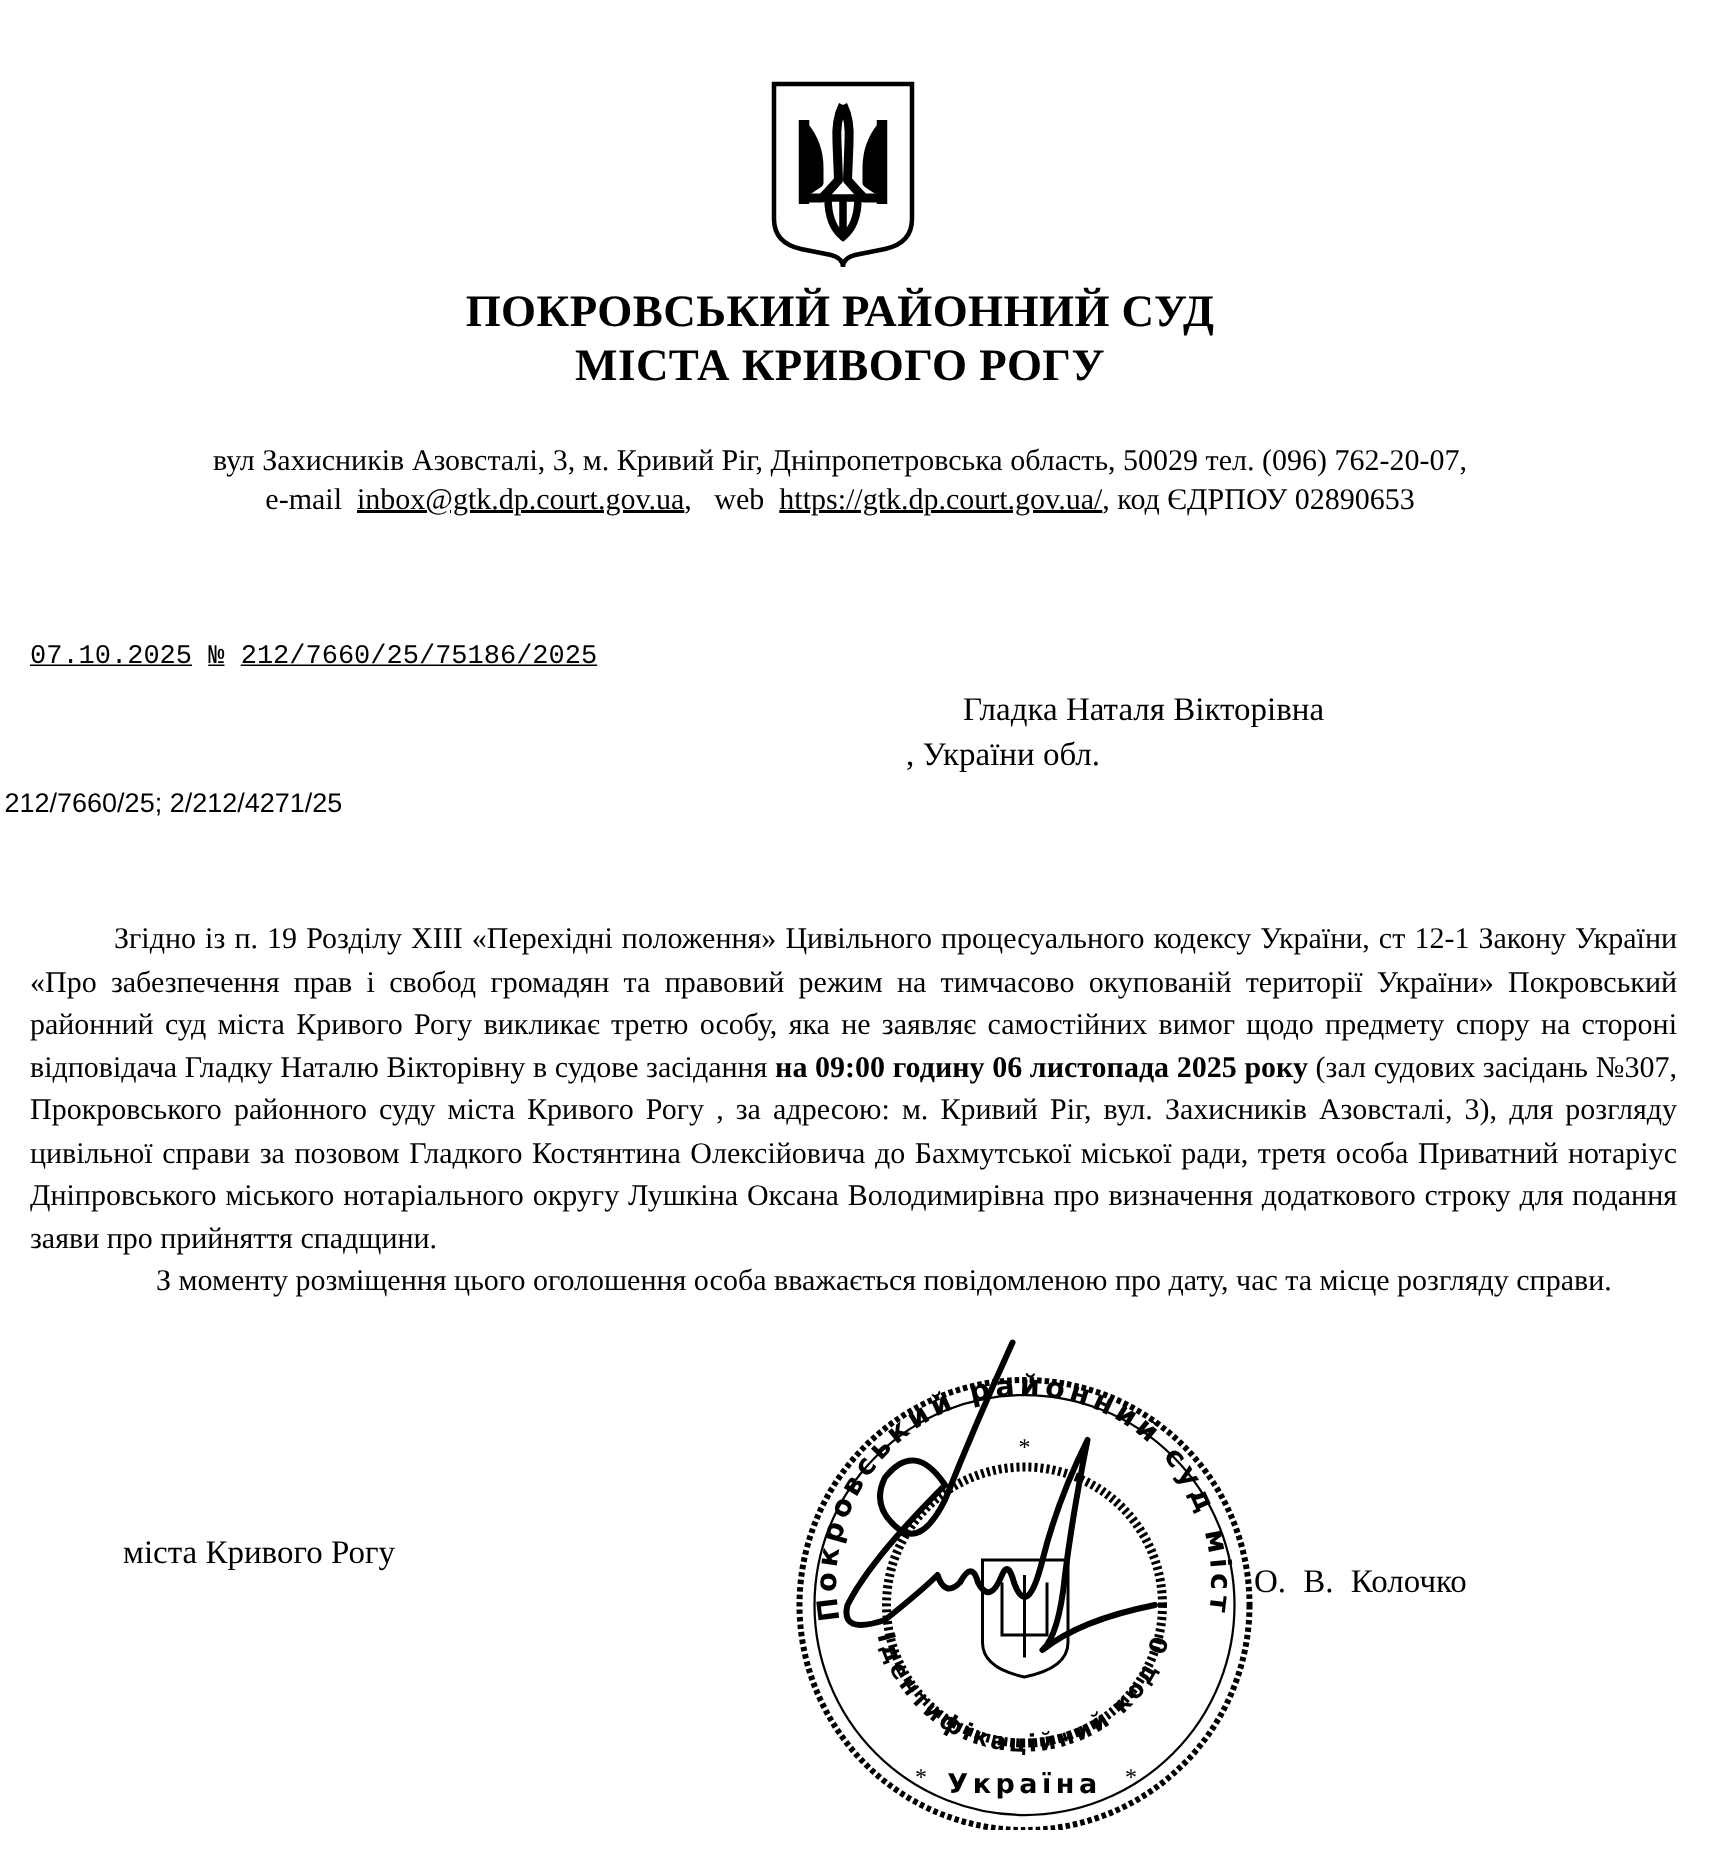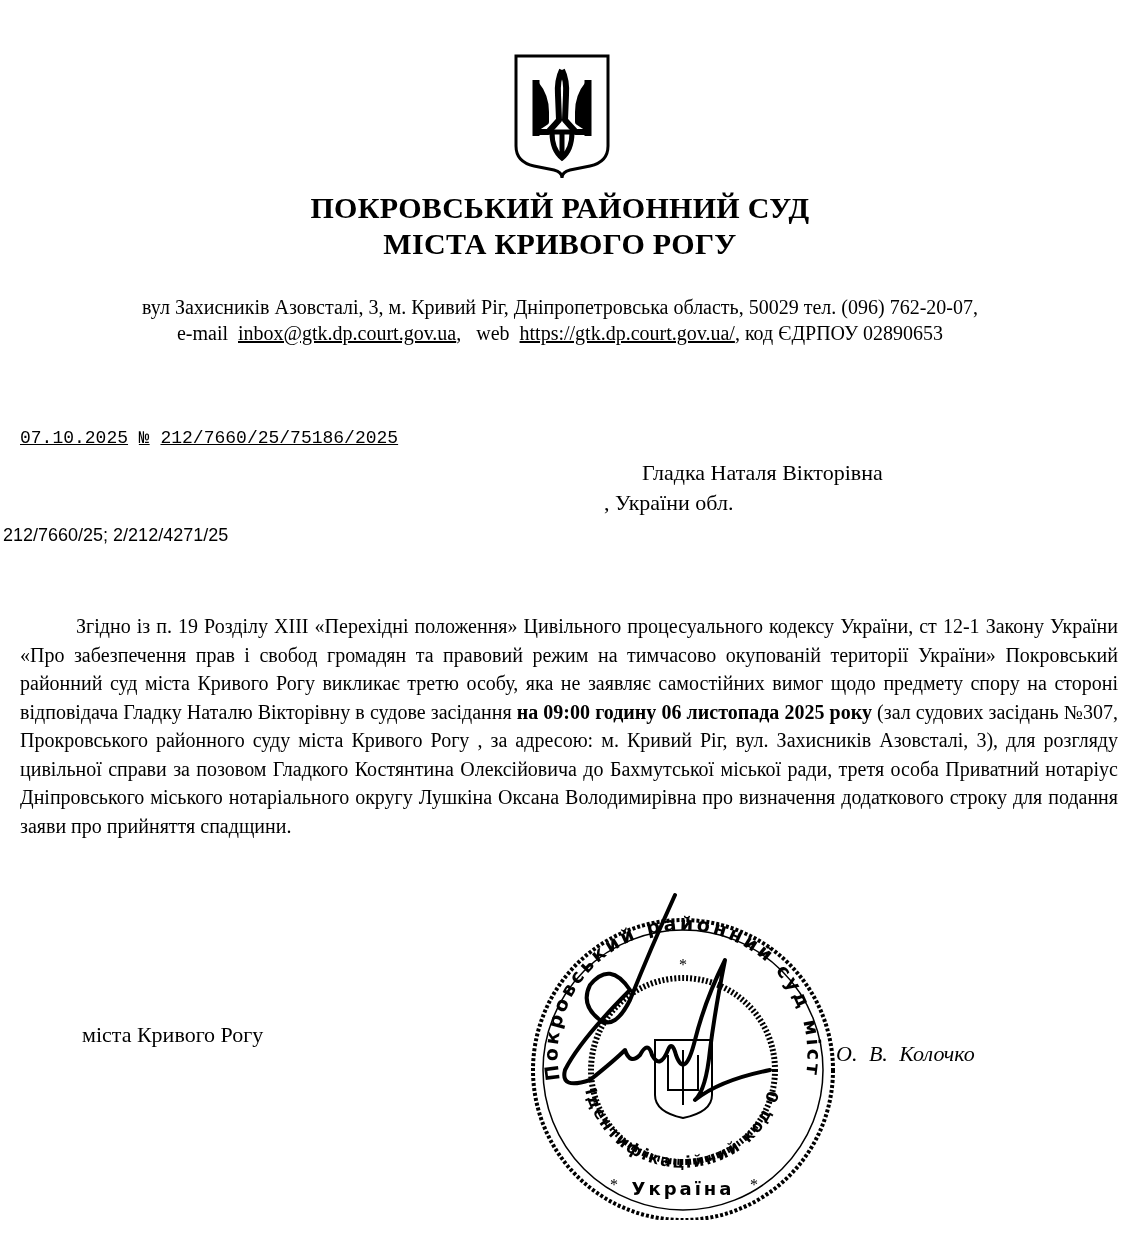--- a/index.html
+++ b/index.html
@@ -29,21 +29,21 @@
   .addressee .reg { padding-left: 6px; }
   .body-text {
     left: 20px; top: 568px; width: 1098px; font-size: 20px; line-height: 28.5px;
     text-align: justify;
     margin-top: 44px;
   }
   .body-text p { margin: 0; }
   .indent { text-indent: 56px; }
   .indent2 { text-indent: 84px; }
   .sig-left { left: 82px; top: 1020px; font-size: 22px; line-height: 30px; }
-  .sig-name { left: 836px; top: 1041px; font-size: 22px; word-spacing: 6px; font-style: italic; }
+  .sig-name { left: 836px; top: 1041px; font-size: 22px; word-spacing: 6px; }
   .seal { left: 520px; top: 890px; width: 320px; height: 330px; }
 </style>
 </head>
 <body>
 
 <div class="abs emblem">
   <svg width="100" height="130" viewBox="0 0 100 130">
     <path d="M4 6 L96 6 L96 96 Q96 112 78 116 L58 120 Q50 122 50 128 Q50 122 42 120 L22 116 Q4 112 4 96 Z" fill="none" stroke="#000" stroke-width="3"></path>
     <path d="M50 20 Q45 30 46 45 L47 70 Q40 78 36 82 L24 82 L24 34 Q34 46 34 62 L34 72 L28 76 L28 40 M50 20 Q55 30 54 45 L53 70 Q60 78 64 82 L76 82 L76 34 Q66 46 66 62 L66 72 L72 76 L72 40" fill="none" stroke="#000" stroke-width="6" stroke-linejoin="round"></path>
     <path d="M24 82 L76 82 M40 82 Q40 100 50 108 Q60 100 60 82 M50 82 L50 108" fill="none" stroke="#000" stroke-width="5"></path>
@@ -71,20 +71,21 @@
 
 <div class="abs caseref">212/7660/25; 2/212/4271/25</div>
 
 <div class="abs addressee">
   <div class="name">Гладка Наталя Вікторівна</div>
   <div class="reg">,  України обл.</div>
 </div>
 
 <div class="abs body-text">
   <p class="indent"><span>Згідно із п. 19 Розділу XIII «Перехідні положення» Цивільного процесуального кодексу України,  ст 12-1 Закону України «Про забезпечення прав і свобод громадян та правовий режим на тимчасово окупованій території України» Покровський районний суд міста Кривого Рогу викликає третю особу, яка не заявляє самостійних вимог щодо предмету спору на стороні відповідача Гладку Наталю Вікторівну в судове засідання </span><b>на 09:00 годину 06 листопада 2025 року</b><span> (зал судових засідань №307, Прокровського районного суду міста Кривого Рогу , за адресою: м. Кривий Ріг, вул. Захисників Азовсталі, 3), для розгляду цивільної справи  за позовом Гладкого Костянтина Олексійовича до Бахмутської міської ради, третя особа Приватний нотаріус Дніпровського міського нотаріального округу Лушкіна Оксана Володимирівна про визначення додаткового строку для подання заяви про прийняття спадщини.</span></p>
+  <p class="indent2">З моменту розміщення цього оголошення особа вважається повідомленою про дату, час та місце розгляду справи.</p>
 </div>
 
 <div class="abs sig-left">
   <div>міста Кривого Рогу</div>
 </div>
 
 <div class="abs seal">
   <svg width="320" height="330" viewBox="0 0 320 330">
     <defs>
       <path id="outerArc" d="M 40 190 A 125 125 0 1 1 285 190"></path>

